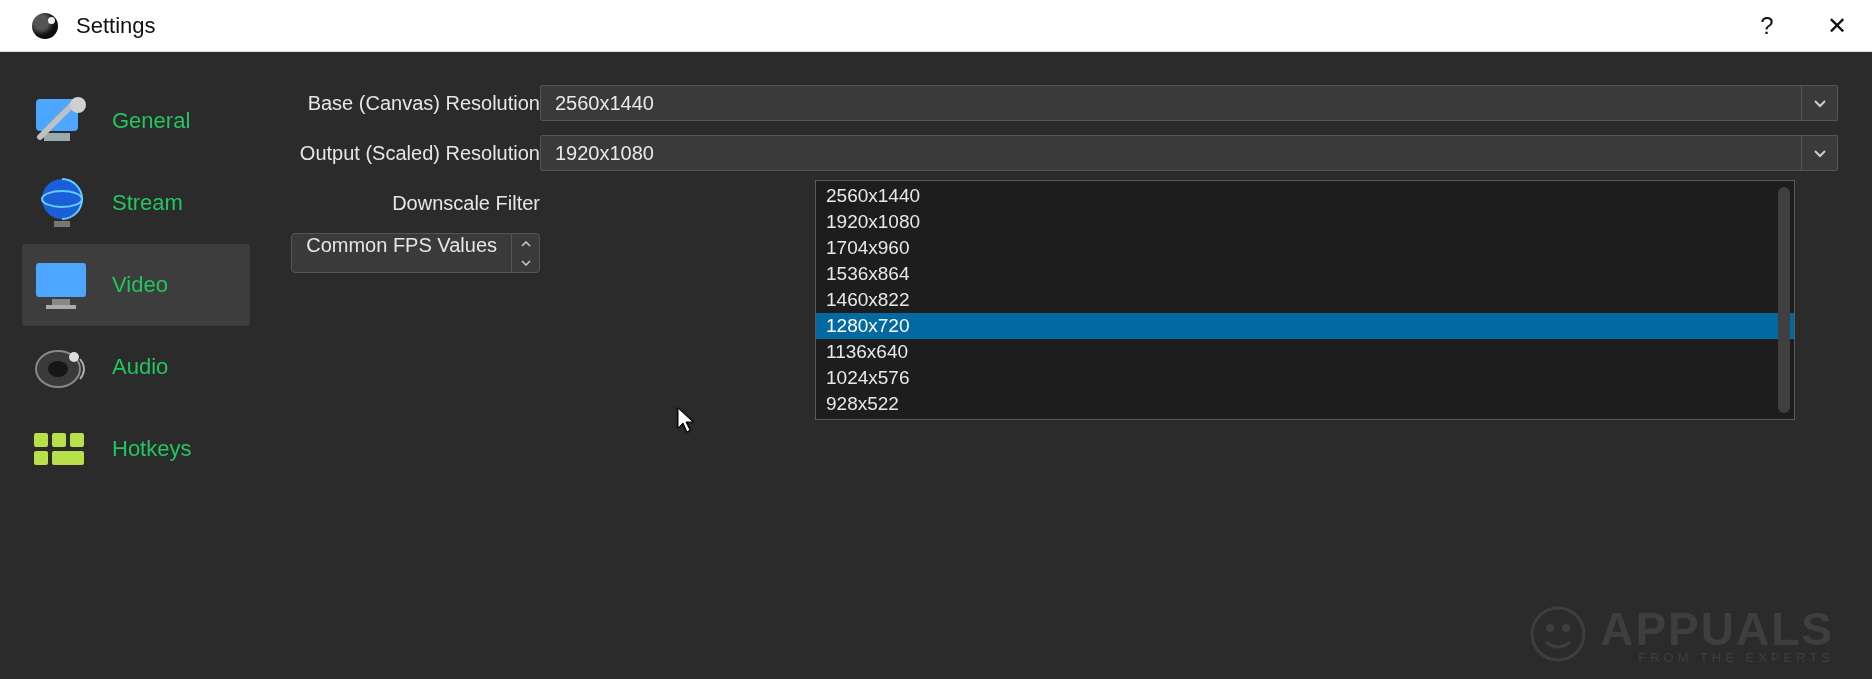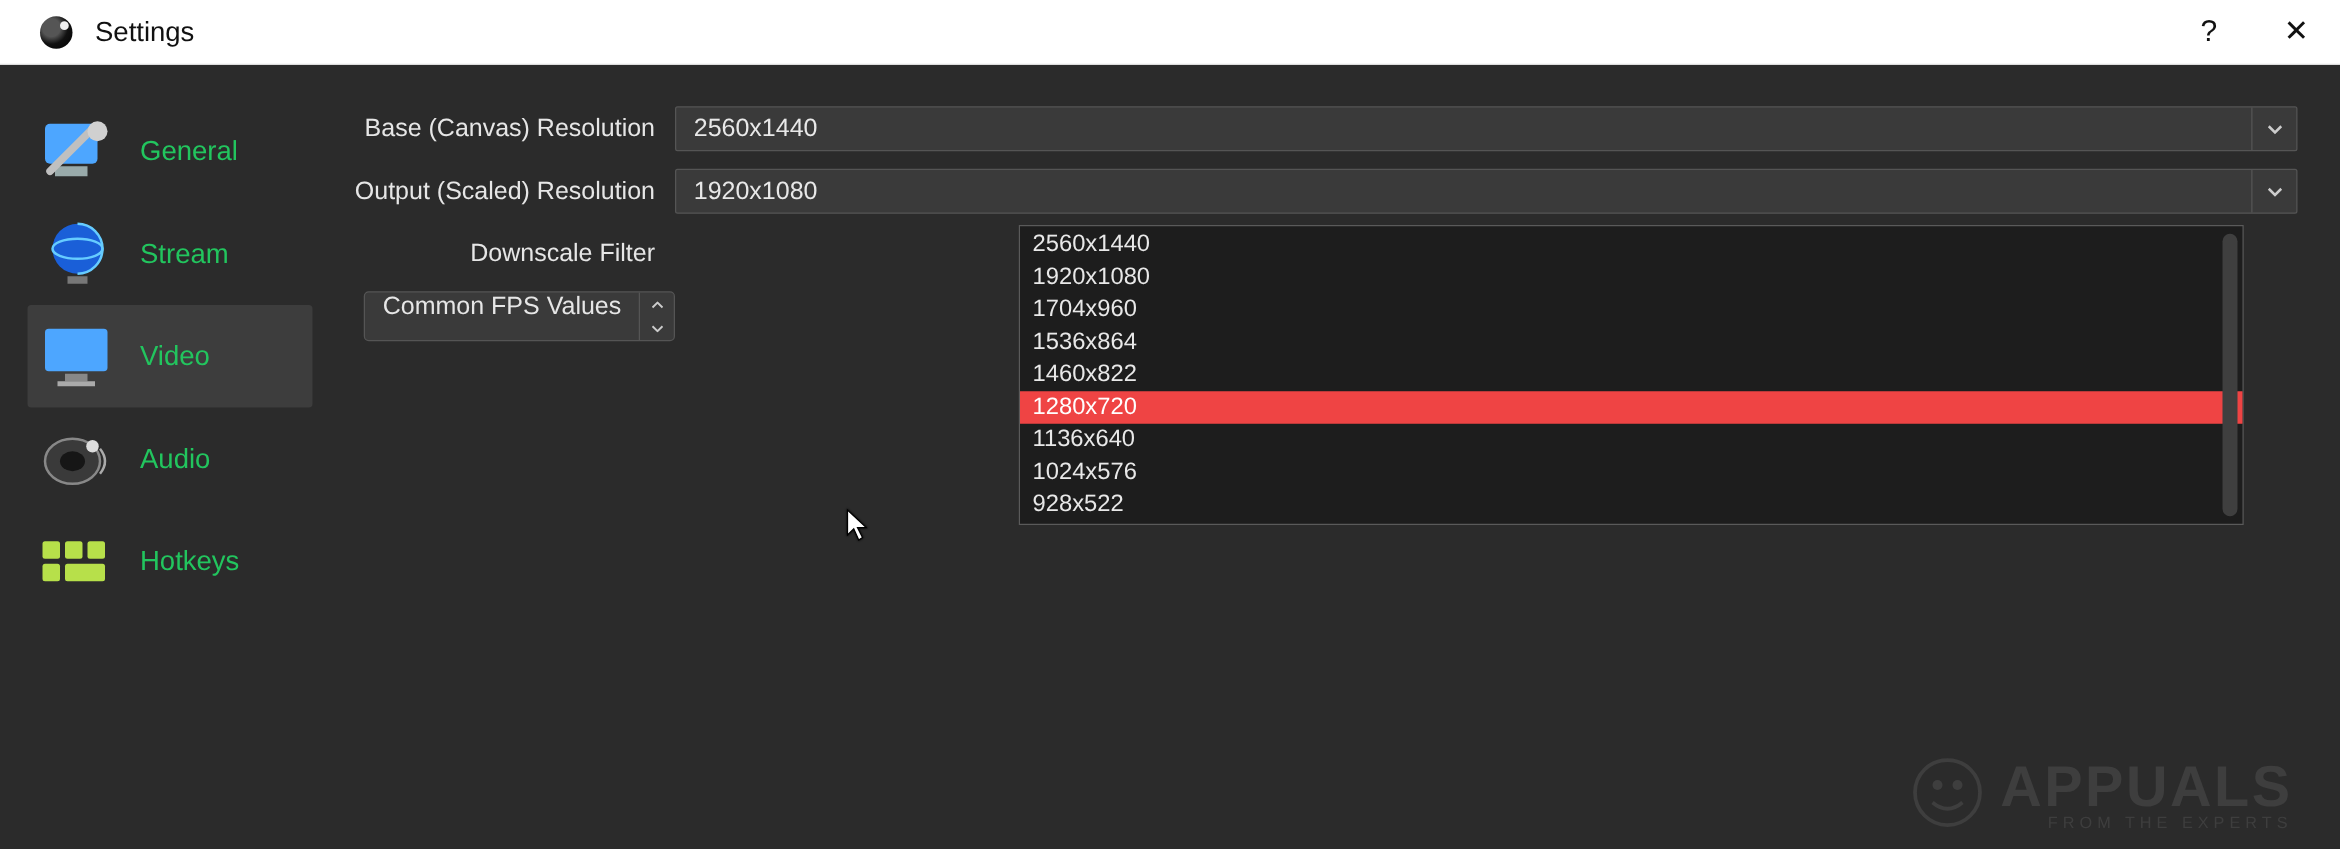--- a/index.html
+++ b/index.html
@@ -32,21 +32,21 @@
   .side-item {
     display:flex; align-items:center; height: 82px; gap: 18px; padding-left: 8px;
     color:#22c55e; font-size:22px; cursor:pointer; border-radius:3px; width: 228px;
   }
   .side-item.selected { background:#3d3d3d; }
   .side-icon { width:64px; height:56px; display:flex; align-items:center; justify-content:center; }
 
   
   .content { flex:1; padding: 28px 34px 0 10px; position:relative; }
   .form-row { display:flex; align-items:center; height:46px; margin-bottom:4px; }
-  .form-label { width: 270px; text-align:right; padding-right:16px; color:#e6e6e6; font-size:20px; }
+  .form-label { width: 270px; text-align:right; color:#e6e6e6; font-size:20px; }
   .combo {
     flex:1; height:36px; background:#3a3a3a; border:1px solid #555; border-radius:2px;
     display:flex; align-items:center; position:relative; cursor:pointer;
   }
   .combo .value { padding-left:14px; color:#e8e8e8; font-size:20px; }
   .combo .arrow {
     position:absolute; right:0; top:0; width:36px; height:100%;
     border-left:1px solid #555; display:flex; align-items:center; justify-content:center;
   }
   .combo .arrow svg { width:16px; height:16px; }
@@ -62,21 +62,21 @@
   .fps-pill .spinner .sp { flex:1; display:flex; align-items:center; justify-content:center; }
   .fps-pill .spinner .sp svg{ width:10px; height:6px; }
 
   
   .dropdown {
     position:absolute; left:555px; top:128px; width:980px;
     background:#1d1d1d; border:1px solid #5a5a5a; padding:2px 0;
   }
   .dd-scroll { position:absolute; right:4px; top:6px; bottom:6px; width:12px; background:#3f3f3f; border-radius:6px; }
   .dd-item { height:26px; display:flex; align-items:center; padding-left:10px; color:#e8e8e8; font-size:19px; cursor:pointer; }
-  .dd-item.hover { background:#ef4444; color:#fff; }
+  .dd-item.hover { background:#0369a1; color:#fff; }
 
   
   .cursor { position:absolute; left:676px; top:354px; pointer-events:none; }
   .cursor svg { width:20px; height:28px; filter: drop-shadow(0 0 1px #000); }
 
   
   .watermark {
     position:absolute; right:38px; bottom:14px; color:#3e3e3e;
     display:flex; align-items:center; gap:14px;
   }

